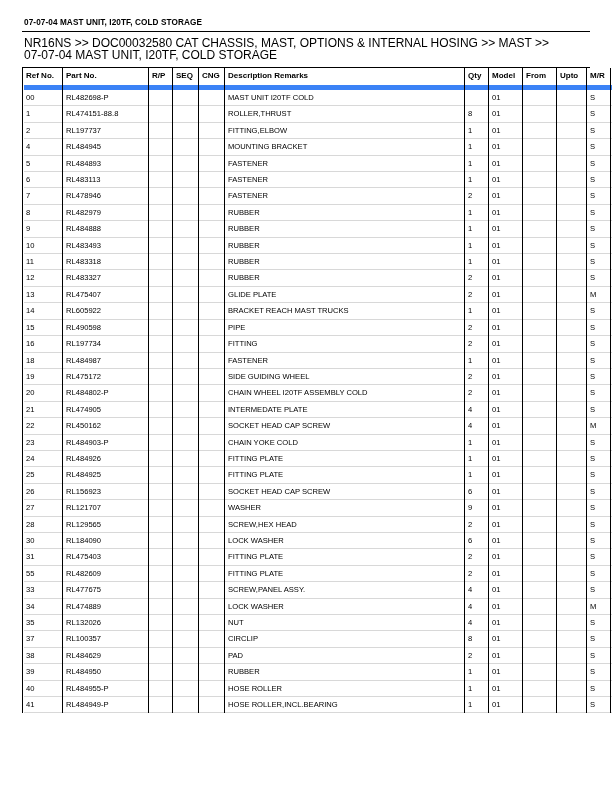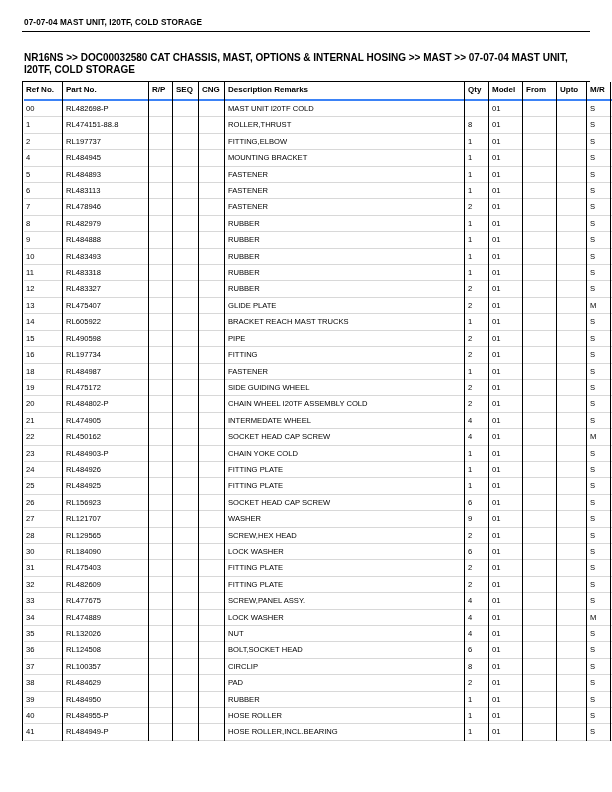--- a/index.html
+++ b/index.html
@@ -25,39 +25,39 @@
     font-size: 8.2px;
     font-weight: bold;
     letter-spacing: 0.1px;
     margin: 0 0 4px 2px;
   }
   .rule {
     border-top: 1px solid #000;
     margin: 3px 0 0 0;
   }
   .breadcrumb {
-    font-size: 10px;
-    font-weight: bold;
+    font-size: 12px;
+    font-weight: normal;
     line-height: 11.5px;
-    margin: 20px 0 6px 2px;
+    margin: 6px 0 6px 2px;
     width: 545px;
   }
   table.parts {
     border-collapse: collapse;
     width: 568px;
     margin-left: 2px;
     table-layout: fixed;
   }
   table.parts th {
     font-size: 8px;
     font-weight: bold;
     text-align: left;
     padding: 3px 2px 5px 2px;
     vertical-align: bottom;
-    border-bottom: 2px solid #3b82f6;
+    border-bottom: 5px solid #3b82f6;
   }
   table.parts td {
     font-size: 7.6px;
     padding: 3px 2px 3px 2px;
     vertical-align: top;
     border-bottom: 1px solid #d8d8d8;
     line-height: 9.4px;
     height: 9px;
   }
   .c-ref   { width: 40px; }
@@ -368,21 +368,21 @@
             <td class="c-from"></td>
             <td class="c-upto"></td>
             <td class="c-mr">S</td>
           </tr>
           <tr>
             <td class="c-ref">21</td>
             <td class="c-part">RL474905</td>
             <td class="c-rp"></td>
             <td class="c-seq"></td>
             <td class="c-cng"></td>
-            <td class="c-desc">INTERMEDATE WHEEL</td>
+            <td class="c-desc">INTERMEDATE PLATE</td>
             <td class="c-qty">4</td>
             <td class="c-model">01</td>
             <td class="c-from"></td>
             <td class="c-upto"></td>
             <td class="c-mr">S</td>
           </tr>
           <tr>
             <td class="c-ref">22</td>
             <td class="c-part">RL450162</td>
             <td class="c-rp"></td>
@@ -493,21 +493,21 @@
             <td class="c-seq"></td>
             <td class="c-cng"></td>
             <td class="c-desc">FITTING PLATE</td>
             <td class="c-qty">2</td>
             <td class="c-model">01</td>
             <td class="c-from"></td>
             <td class="c-upto"></td>
             <td class="c-mr">S</td>
           </tr>
           <tr>
-            <td class="c-ref">32</td>
+            <td class="c-ref">55</td>
             <td class="c-part">RL482609</td>
             <td class="c-rp"></td>
             <td class="c-seq"></td>
             <td class="c-cng"></td>
             <td class="c-desc">FITTING PLATE</td>
             <td class="c-qty">2</td>
             <td class="c-model">01</td>
             <td class="c-from"></td>
             <td class="c-upto"></td>
             <td class="c-mr">S</td>
@@ -539,33 +539,20 @@
             <td class="c-mr">M</td>
           </tr>
           <tr>
             <td class="c-ref">35</td>
             <td class="c-part">RL132026</td>
             <td class="c-rp"></td>
             <td class="c-seq"></td>
             <td class="c-cng"></td>
             <td class="c-desc">NUT</td>
             <td class="c-qty">4</td>
-            <td class="c-model">01</td>
-            <td class="c-from"></td>
-            <td class="c-upto"></td>
-            <td class="c-mr">S</td>
-          </tr>
-          <tr>
-            <td class="c-ref">36</td>
-            <td class="c-part">RL124508</td>
-            <td class="c-rp"></td>
-            <td class="c-seq"></td>
-            <td class="c-cng"></td>
-            <td class="c-desc">BOLT,SOCKET HEAD</td>
-            <td class="c-qty">6</td>
             <td class="c-model">01</td>
             <td class="c-from"></td>
             <td class="c-upto"></td>
             <td class="c-mr">S</td>
           </tr>
           <tr>
             <td class="c-ref">37</td>
             <td class="c-part">RL100357</td>
             <td class="c-rp"></td>
             <td class="c-seq"></td>

